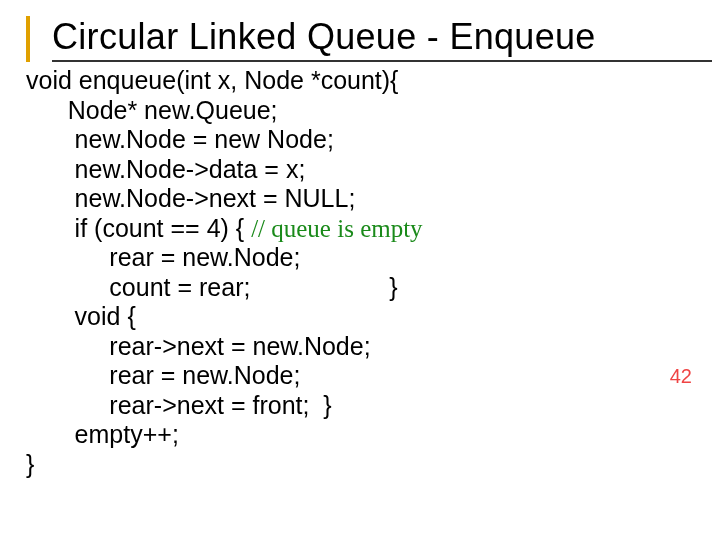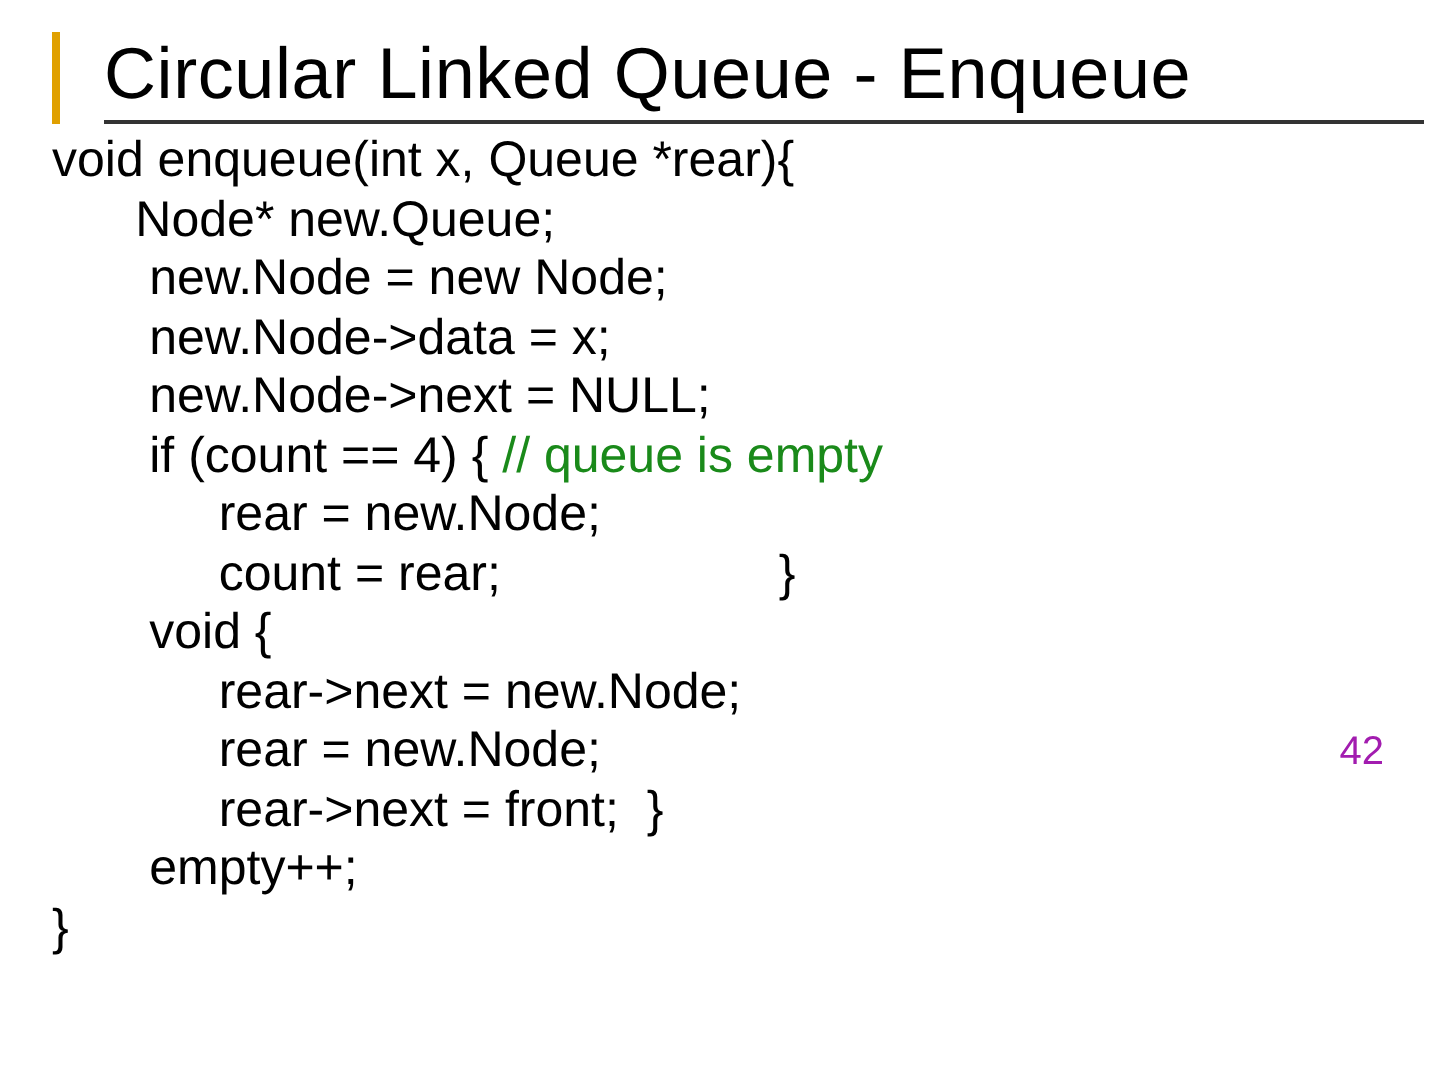--- a/index.html
+++ b/index.html
@@ -36,38 +36,39 @@
   .code {
     font-size: 25px;
     color: #000;
     line-height: 1.18;
     margin-top: 4px;
     margin-left: 6px;
     white-space: pre;
   }
   .comment {
     color: #1a8a1a;
+    font-family: Liberation Serif, serif;
   }
   .pagenum {
     position: absolute;
     bottom: 12px;
     right: 28px;
     font-size: 20px;
-    color: #a21caf;
+    color: #ef4444;
   }
 </style>
 </head>
 <body>
 
 <div class="slide">
   <div class="title-block">
     <div class="title">Circular Linked Queue - Enqueue</div>
   </div>
 
-  <div class="code"><span>void enqueue(int x, Queue *rear){</span>
+  <div class="code"><span>void enqueue(int x, Node *count){</span>
 <span>      Node* new.Queue;</span>
 <span>       new.Node = new Node;</span>
 <span>       new.Node-&gt;data = x;</span>
 <span>       new.Node-&gt;next = NULL;</span>
 <span>       if (count == 4) { </span><span class="comment">// queue is empty</span>
 <span>            rear = new.Node;</span>
 <span>            count = rear;</span><span>                    }</span>
 <span>       void {</span>
 <span>            rear-&gt;next = new.Node;</span>
 <span>            rear = new.Node;</span>

